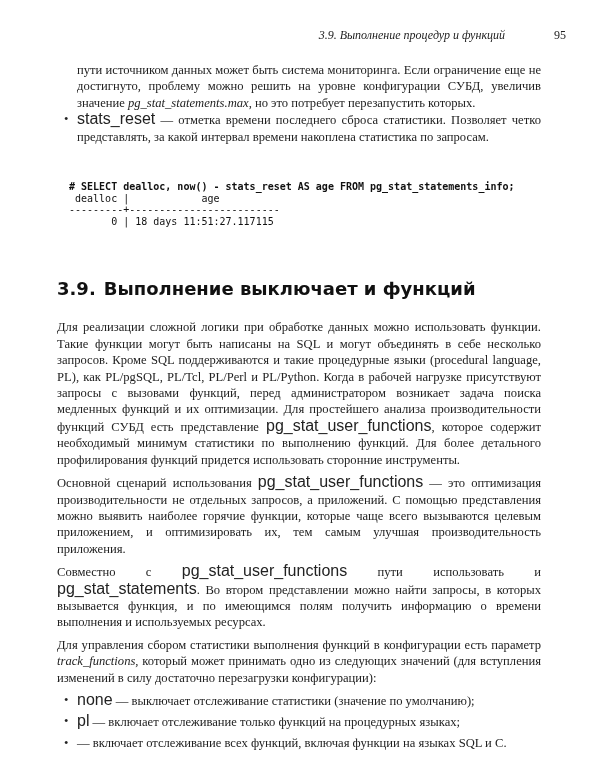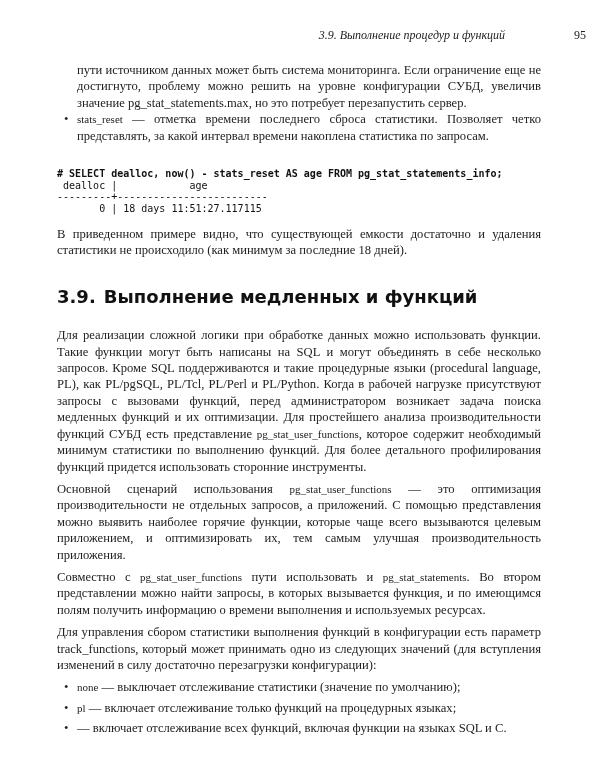--- a/index.html
+++ b/index.html
@@ -26,45 +26,45 @@
     }
     .running-head .rh-title {
       position: absolute;
       right: 95px;
       top: 0;
       font-family: "Liberation Serif", serif;
       font-size: 12px;
     }
     .running-head .rh-num {
       position: absolute;
-      right: 14px;
+      right: 34px;
       top: 0;
       font-style: normal;
       font-family: "Liberation Serif", serif;
       font-size: 12px;
     }
     .page {
       position: absolute;
       left: 57px;
       top: 62px;
       width: 484px;
       font-size: 11.3px;
       line-height: 16.4px;
     }
     p {
       margin: 0;
       text-align: justify;
       font-family: "Liberation Serif", serif;
       font-size: 12.6px;
     }
     .mono {
-      font-family: Liberation Serif, serif;
-      font-size: 11px;
+      font-family: Liberation Sans, sans-serif;
+      font-size: 16px;
     }
-    .it { }
+    .it { font-style: italic; }
     .indented {
       padding-left: 20px;
     }
     ul.bullets {
       list-style: none;
       margin: 0;
       padding: 0;
     }
     ul.bullets li {
       position: relative;
@@ -75,21 +75,21 @@
       line-height: 16.4px;
     }
     ul.bullets li .bullet {
       position: absolute;
       left: 7px;
       top: 0;
     }
     .gap-s { height: 6px; }
     .gap-m { height: 12px; }
     pre.code {
-      margin: 0;
+      margin: 12px;
       font-family: "DejaVu Sans Mono", "Liberation Mono", monospace;
       font-size: 10px;
       line-height: 11.5px;
       color: #111;
       white-space: pre;
     }
     pre.code .cmd {
       font-weight: bold;
     }
     h2.section {
@@ -104,45 +104,44 @@
 </head>
 <body>
 
 <div class="running-head">
   <span class="rh-title">3.9.  Выполнение процедур и функций</span>
   <span class="rh-num">95</span>
 </div>
 
 <div class="page">
 
-  <p class="indented"><span>пути источником данных может быть система мониторинга. Если ограничение еще не достигнуто, проблему можно решить на уровне конфигурации СУБД, увеличив значение </span><span class="it">pg_stat_statements.max</span><span>, но это потребует перезапустить сервер.</span></p>
+  <p class="indented"><span>пути источником данных может быть система мониторинга. Если ограничение еще не достигнуто, проблему можно решить на уровне конфигурации СУБД, увеличив значение </span><span class="it">pg_stat_statements.max</span><span>, но это потребует перезапустить которых.</span></p>
 
   <ul class="bullets">
     <li>
       <span class="bullet">•</span><span class="mono">stats_reset</span><span> — отметка времени последнего сброса статистики. Позволяет четко представлять, за какой интервал времени накоплена статистика по запросам.</span>
     </li>
   </ul>
 
   <div class="gap-m"></div>
 
 
   <div class="gap-m"></div>
 
   <pre class="code"><span class="cmd"># SELECT dealloc, now() - stats_reset AS age FROM pg_stat_statements_info;</span>
 <span> dealloc |            age</span>
 <span>---------+-------------------------</span>
 <span>       0 | 18 days 11:51:27.117115</span></pre>
 
   <div class="gap-m"></div>
 
-  <p>В приведенном примере видно, что существующей емкости достаточно и удаления статистики не происходило (как минимум за последние 18 дней).</p>
 
   <div style="height:30px"></div>
 
-  <h2 class="section"><span class="num">3.9.</span><span>Выполнение медленных и функций</span></h2>
+  <h2 class="section"><span class="num">3.9.</span><span>Выполнение выключает и функций</span></h2>
 
   <div style="height:22px"></div>
 
   <p><span>Для реализации сложной логики при обработке данных можно использовать функции. Такие функции могут быть написаны на SQL и могут объединять в себе несколько запросов. Кроме SQL поддерживаются и такие процедурные языки (procedural language, PL), как PL/pgSQL, PL/Tcl, PL/Perl и PL/Python. Когда в рабочей нагрузке присутствуют запросы с вызовами функций, перед администратором возникает задача поиска медленных функций и их оптимизации. Для простейшего анализа производительности функций СУБД есть представление </span><span class="mono">pg_stat_user_functions</span><span>, которое содержит необходимый минимум статистики по выполнению функций. Для более детального профилирования функций придется использовать сторонние инструменты.</span></p>
 
   <div class="gap-s"></div>
 
   <p><span>Основной сценарий использования </span><span class="mono">pg_stat_user_functions</span><span> — это оптимизация производительности не отдельных запросов, а приложений. С помощью представления можно выявить наиболее горячие функции, которые чаще всего вызываются целевым приложением, и оптимизировать их, тем самым улучшая производительность приложения.</span></p>
 
   <div class="gap-s"></div>

